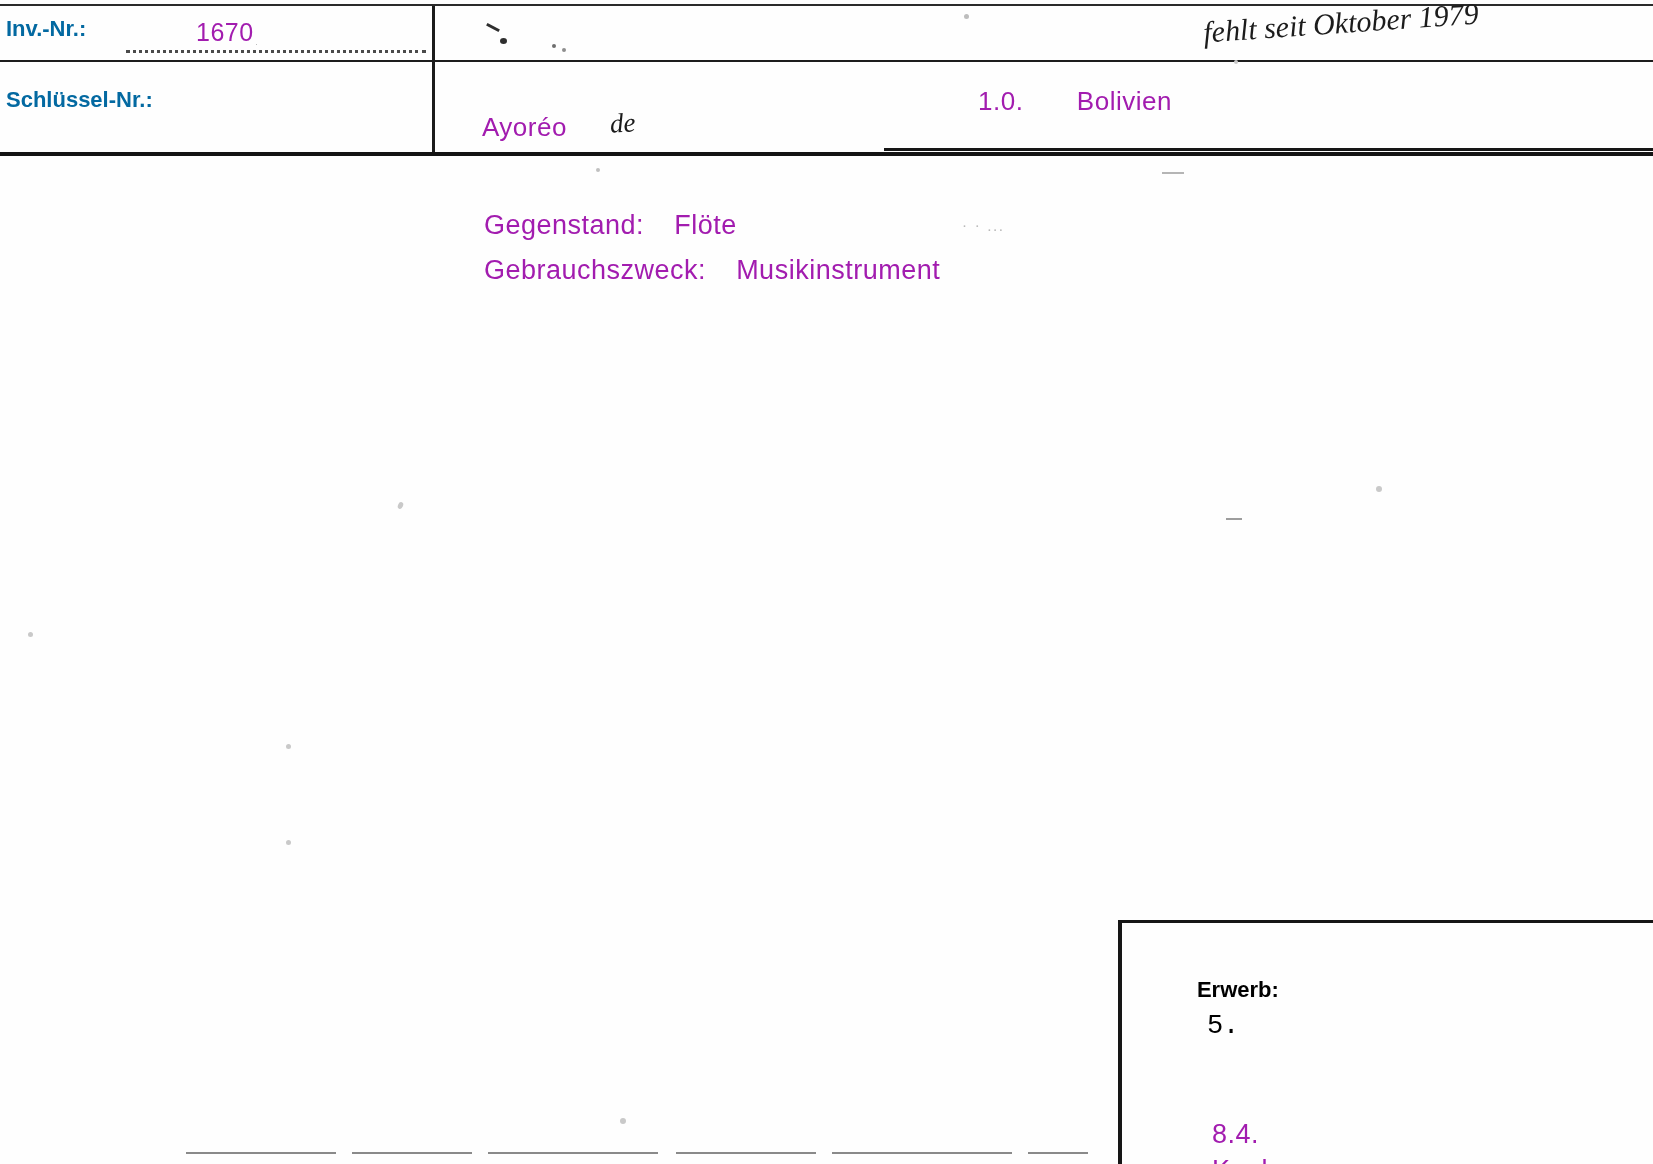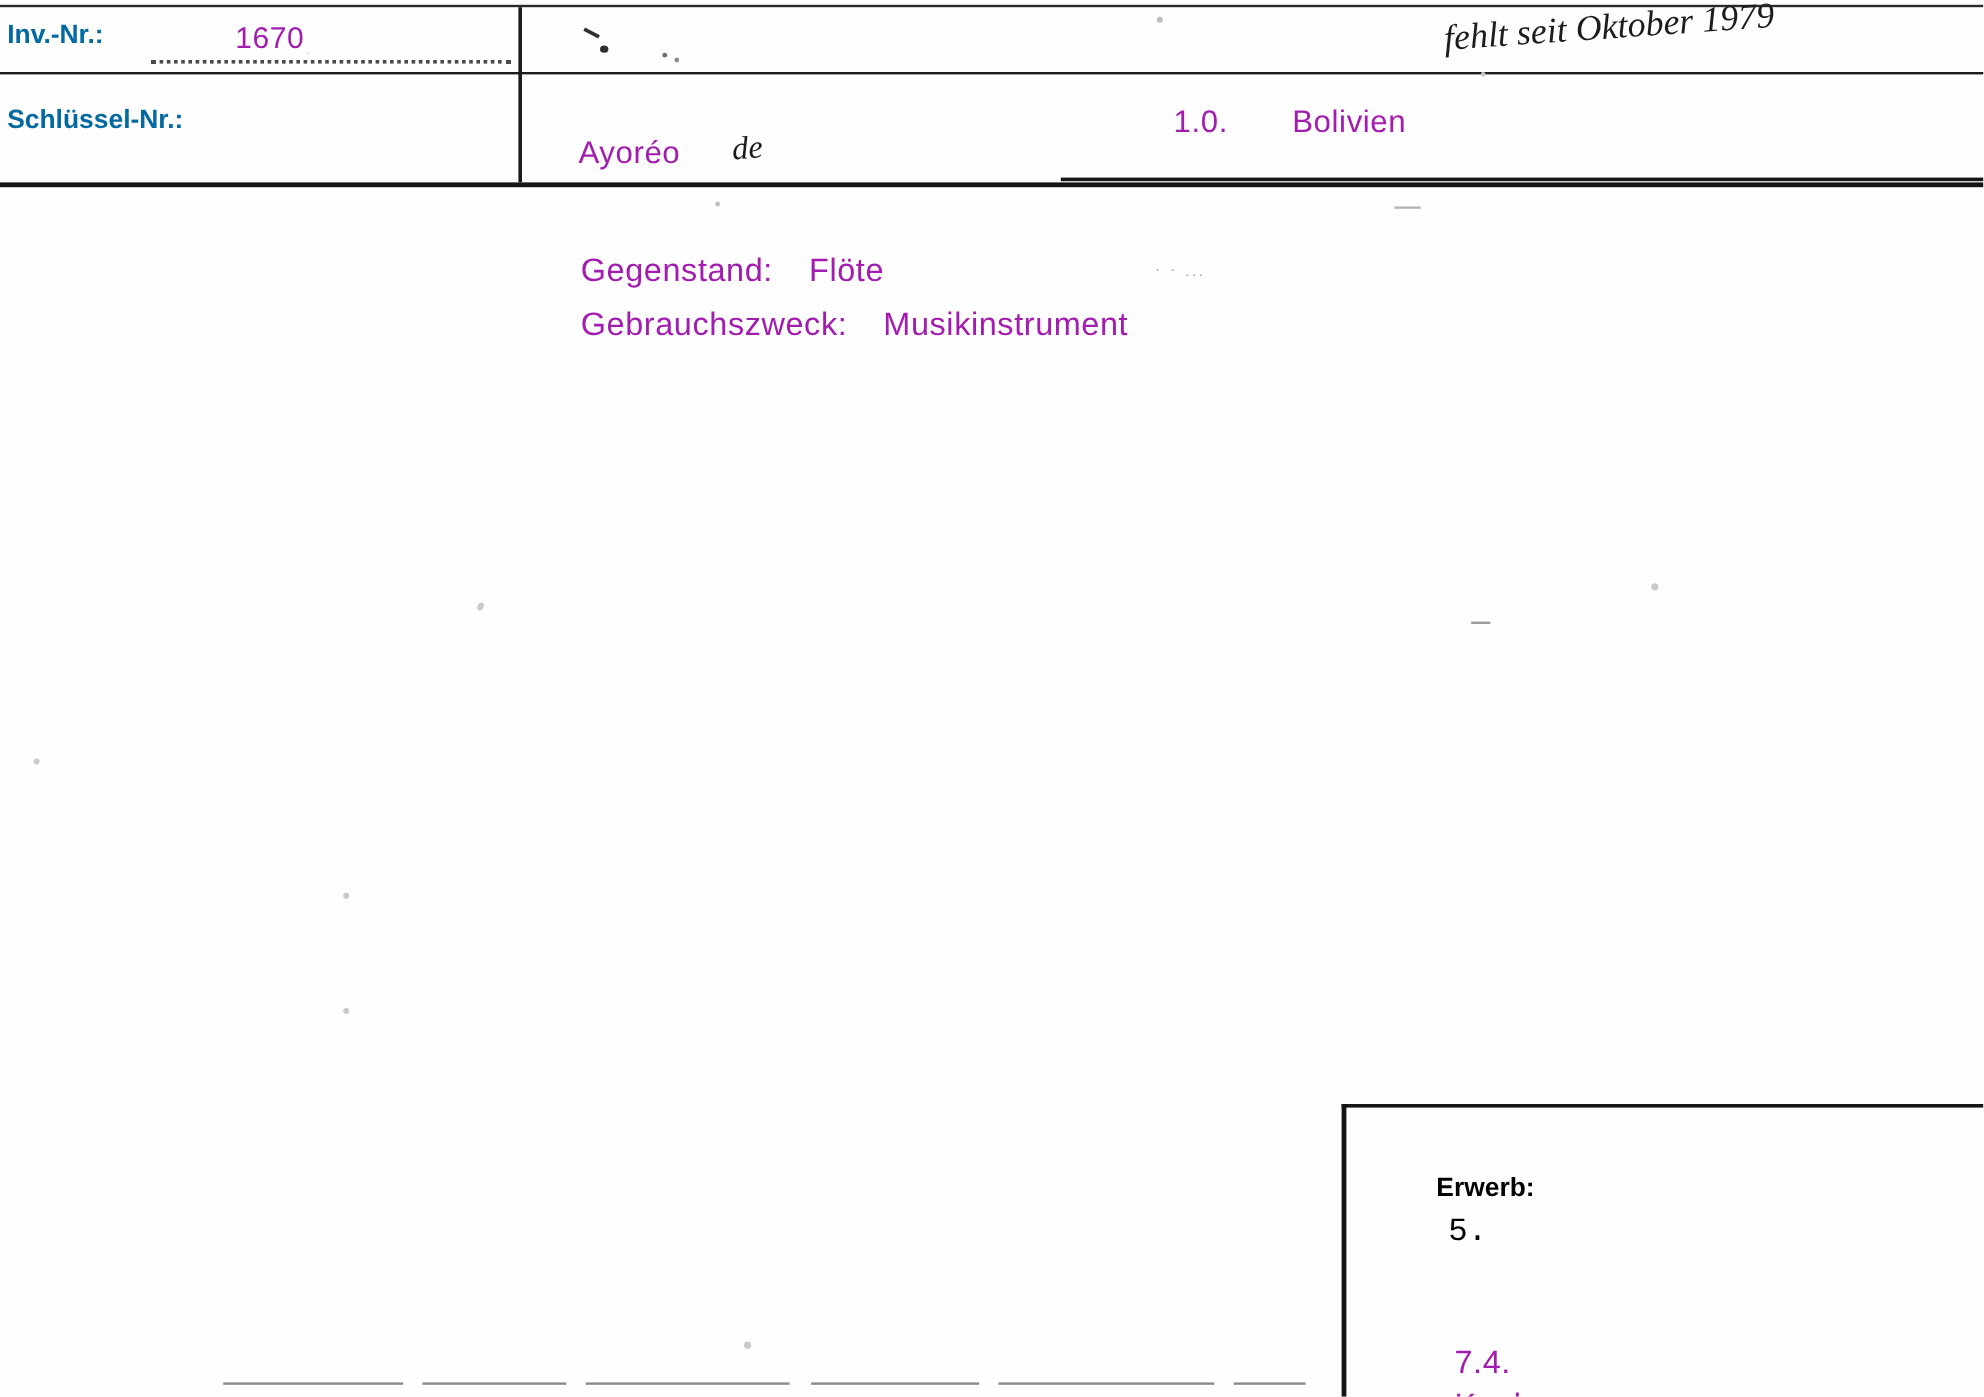--- a/index.html
+++ b/index.html
@@ -260,21 +260,21 @@
 
   <div class="acq-box">
     <div class="edge-left"></div>
     <div class="edge-top"></div>
     <div class="acq-list">
       <div class="acq-row first">
         <span>Erwerb:</span>
         <span class="num">5.</span>
       </div>
       <div class="acq-row mono">
-        <span class="acq-key">7.4.</span>
+        <span class="acq-key">8.4.</span>
         <span>Kaelm</span>
       </div>
 
     </div>
   </div>
 
   <div class="bottom-dash" style="left:186px;width:150px"></div>
   <div class="bottom-dash" style="left:352px;width:120px"></div>
   <div class="bottom-dash" style="left:488px;width:170px"></div>
   <div class="bottom-dash" style="left:676px;width:140px"></div>

